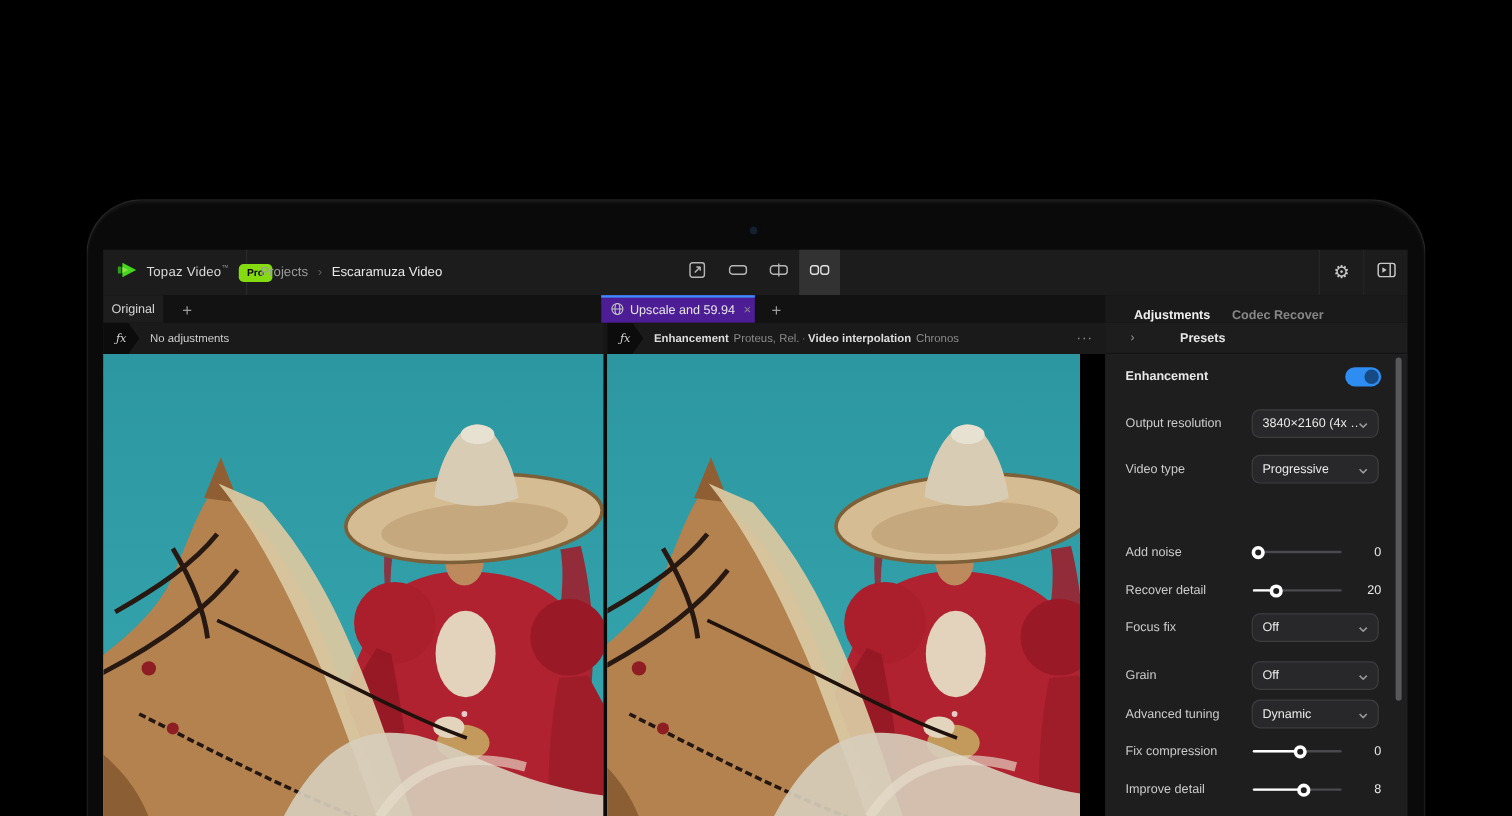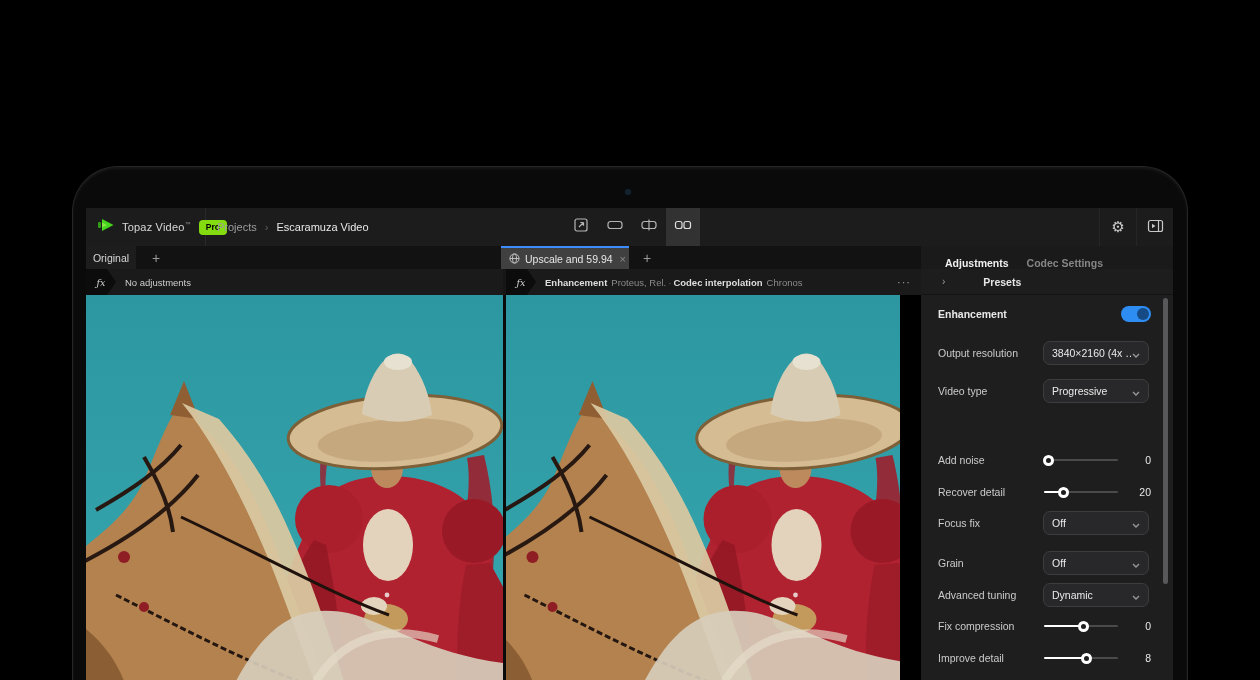--- a/index.html
+++ b/index.html
@@ -48,21 +48,21 @@
 
   
   .tabs-row { position:absolute; left:0; top:38px; width:1087px; height:23px;
     background:#121213; }
   .tab-original { position:absolute; left:0; top:0; width:50px; height:23px;
     background:#1d1d1e; display:flex; align-items:center; justify-content:center;
     font-size:10.5px; color:#d6d6d6; }
   .tab-plus { position:absolute; top:0; width:24px; height:23px; display:flex;
     align-items:center; justify-content:center; color:#9a9a9a; font-size:14px; }
   .tab-enhanced { position:absolute; left:415px; top:0; width:128px; height:23px;
-    background:#404040; border-top:2px solid #3d8bfd; display:flex;
+    background:#4c1d95; border-top:2px solid #3d8bfd; display:flex;
     align-items:center; padding:0 6px 0 8px; gap:5px; }
   .tab-enhanced .tab-label { font-size:10.5px; color:#e6e6e6; white-space:nowrap;
     flex:1; }
   .tab-close { color:#8a8a8a; font-size:11px; padding:0 2px; }
   .panel-tabs { position:absolute; left:835px; top:0; width:252px; height:23px;
     background:#1a1a1b; display:flex; align-items:flex-end; gap:18px;
     padding-left:24px; }
   .panel-tab { font-size:10.5px; font-weight:bold; }
   .panel-tab.active { color:#f0f0f0; }
   .panel-tab.inactive { color:#85858
@@ -225,36 +225,36 @@
               <line x1="1" y1="6" x2="11" y2="6"></line>
             </svg>
           </span>
           <span class="tab-label">Upscale and 59.94</span>
           <span class="tab-close">×</span>
         </div>
         <div class="tab-plus" style="left:549px;">+</div>
 
         <div class="panel-tabs">
           <span class="panel-tab active">Adjustments</span>
-          <span class="panel-tab inactive">Codec Settings</span>
+          <span class="panel-tab inactive">Codec Recover</span>
         </div>
       </div>
 
       <div class="filter-row">
         <div class="filter-seg" style="left:0; width:417px;">
           <span class="fx-badge">ƒx</span>
           <span class="filter-text">No adjustments</span>
         </div>
 
         <div class="filter-seg" style="left:420px; width:415px;">
           <span class="fx-badge">ƒx</span>
           <span class="filter-text f-strong">Enhancement</span>
           <span class="f-muted" style="margin-left:4px;">Proteus, Rel.</span>
           <span class="f-dot">·</span>
-          <span class="f-strong">Codec interpolation</span>
+          <span class="f-strong">Video interpolation</span>
           <span class="f-muted" style="margin-left:4px;">Chronos</span>
           <span class="more-dots">···</span>
         </div>
 
         <div class="presets-row">
           <span class="presets-chevron">›</span>
           <span class="presets-label">Presets</span>
         </div>
       </div>
 

